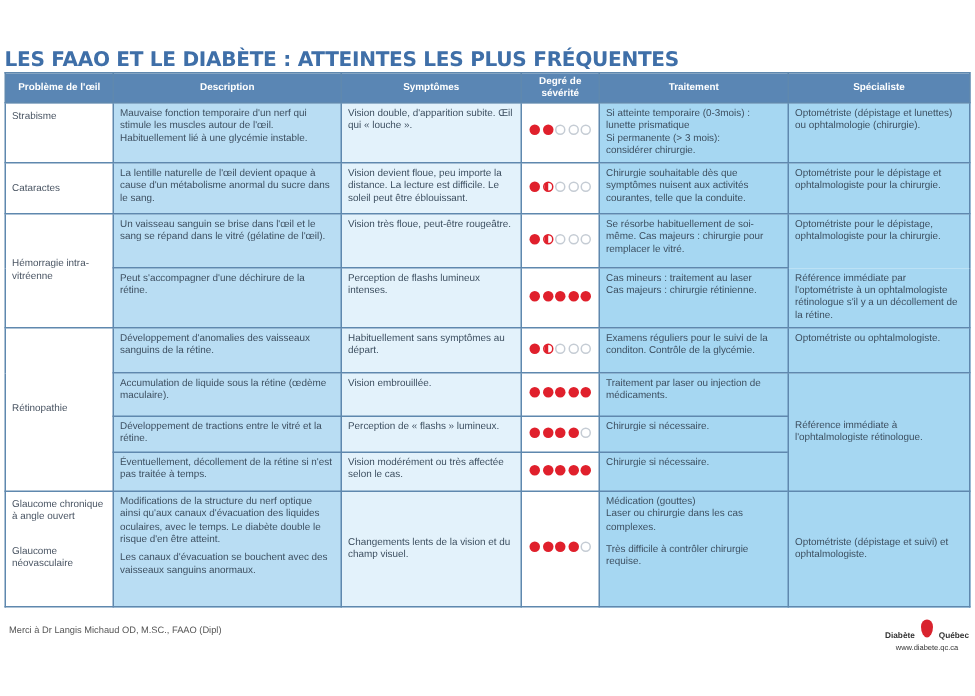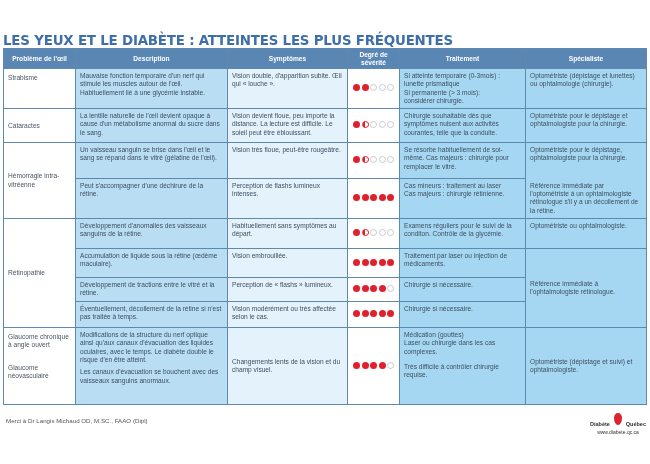--- a/index.html
+++ b/index.html
@@ -26,21 +26,21 @@
   .logo{position:absolute;left:590px;top:412px;width:56px;height:28px;}
   .logo .name{position:absolute;top:9px;left:0;width:56px;font-size:5.5px;font-weight:bold;color:#333;white-space:nowrap;}
   .logo .name .l{position:absolute;left:0;}
   .logo .name .r{position:absolute;right:0;}
   .logo .drop{position:absolute;left:24px;top:1px;width:8px;height:12px;background:#d9232e;border-radius:50% 50% 50% 50% / 40% 40% 60% 60%;}
   .logo .url{position:absolute;top:17px;left:0;width:56px;font-size:5px;color:#333;text-align:center;white-space:nowrap;}
 </style>
 </head>
 <body>
 
-<div class="title">LES YEUX ET LE DIABÈTE : ATTEINTES LES PLUS FRÉQUENTES</div>
+<div class="title">LES FAAO ET LE DIABÈTE : ATTEINTES LES PLUS FRÉQUENTES</div>
 
 <table>
   <colgroup>
     <col style="width:72px">
       <col style="width:152px">
       <col style="width:120px">
       <col style="width:52px">
       <col style="width:126px">
       <col style="width:121px">
   </colgroup>

